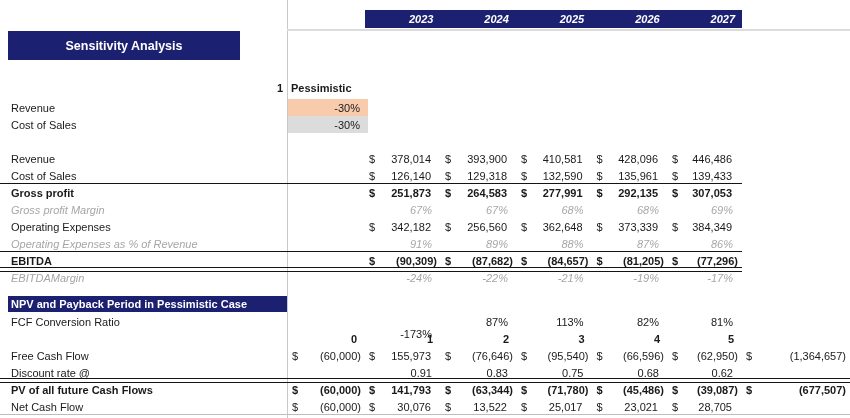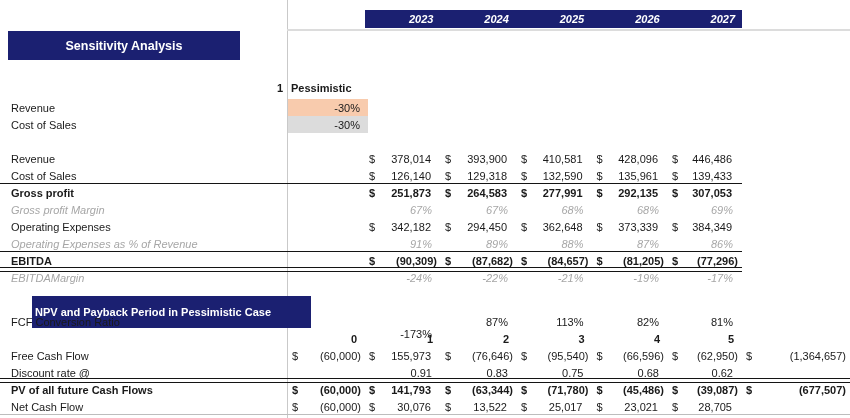--- a/index.html
+++ b/index.html
@@ -7,22 +7,22 @@
     position:relative;width:850px;height:418px;background:#fff;overflow:hidden;
     font-family:"Liberation Sans",sans-serif;font-size:11px;color:#1a1a1a;
   }
   .vgrid{position:absolute;top:0;left:287px;width:1px;height:418px;background:#c9c9c9;}
   .header-underline{position:absolute;left:287px;top:29px;width:563px;height:2px;background:#dcdcdc;}
   .year-bar{position:absolute;left:365px;top:10px;width:377px;height:18px;background:var(--navy);display:flex;}
   .year-cell{flex:1;display:flex;align-items:center;justify-content:flex-end;
     padding-right:7px;color:#fff;font-weight:bold;font-size:11px;font-style:italic;}
   .banner-title{position:absolute;left:8px;top:31px;width:232px;height:29px;background:var(--navy);
     color:#fff;font-weight:bold;font-size:12.5px;display:flex;align-items:center;justify-content:center;}
-  .banner-npv{position:absolute;left:8px;top:296px;width:279px;height:32px;background:var(--navy);
-    color:#fff;font-weight:bold;font-size:11px;display:flex;align-items:center;padding-left:3px;box-sizing:border-box;margin-left:24px;}
+  .banner-npv{position:absolute;left:8px;top:296px;width:279px;height:16px;background:var(--navy);
+    color:#fff;font-weight:bold;font-size:11px;display:flex;align-items:center;padding-left:3px;box-sizing:border-box;}
   .scn-num{position:absolute;left:0;top:82px;width:283px;height:15px;text-align:right;font-weight:bold;}
   .scn-name{position:absolute;left:291px;top:82px;height:15px;font-weight:bold;}
   .row{position:absolute;left:0;width:850px;height:17px;}
   .rlabel{position:absolute;left:11px;top:0;height:17px;display:flex;align-items:center;white-space:nowrap;}
   .cell{position:absolute;top:0;height:17px;display:flex;align-items:center;box-sizing:border-box;white-space:nowrap;}
   .cell.money{justify-content:space-between;padding-left:4px;}
   .cell.right{justify-content:flex-end;}
   .cell.left{justify-content:flex-start;padding-left:5px;}
   .bold{font-weight:bold;}
   .muted{color:#a6a6a6;font-style:italic;}
@@ -142,21 +142,21 @@
         <div class="cell muted right" style="left: 668px; width: 74px; padding-right: 9px;">69%</div>
       </div>
       <div class="row" style="top: 218px;">
         <div class="rlabel">Operating Expenses</div>
         <div class="cell money" style="left: 365px; width: 76px; padding-right: 10px;">
           <span>$</span>
           <span>342,182</span>
         </div>
         <div class="cell money" style="left: 441px; width: 76px; padding-right: 10px;">
           <span>$</span>
-          <span>294,450</span>
+          <span>256,560</span>
         </div>
         <div class="cell money" style="left: 517px; width: 75.5px; padding-right: 10px;">
           <span>$</span>
           <span>362,648</span>
         </div>
         <div class="cell money" style="left: 592.5px; width: 75.5px; padding-right: 10px;">
           <span>$</span>
           <span>373,339</span>
         </div>
         <div class="cell money" style="left: 668px; width: 74px; padding-right: 10px;">

